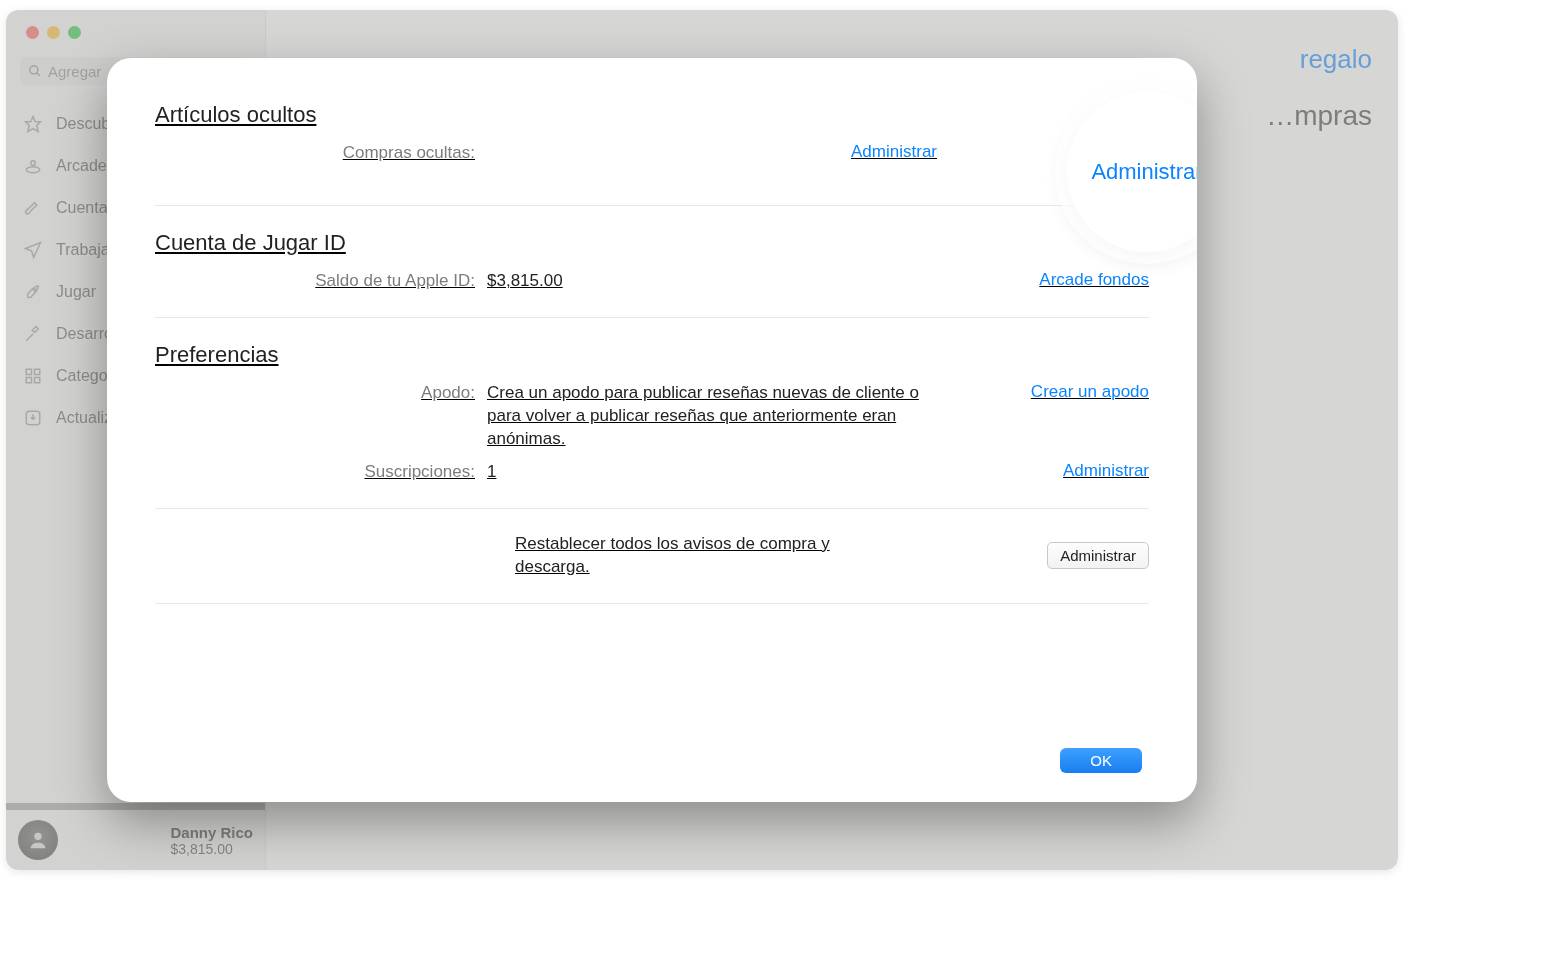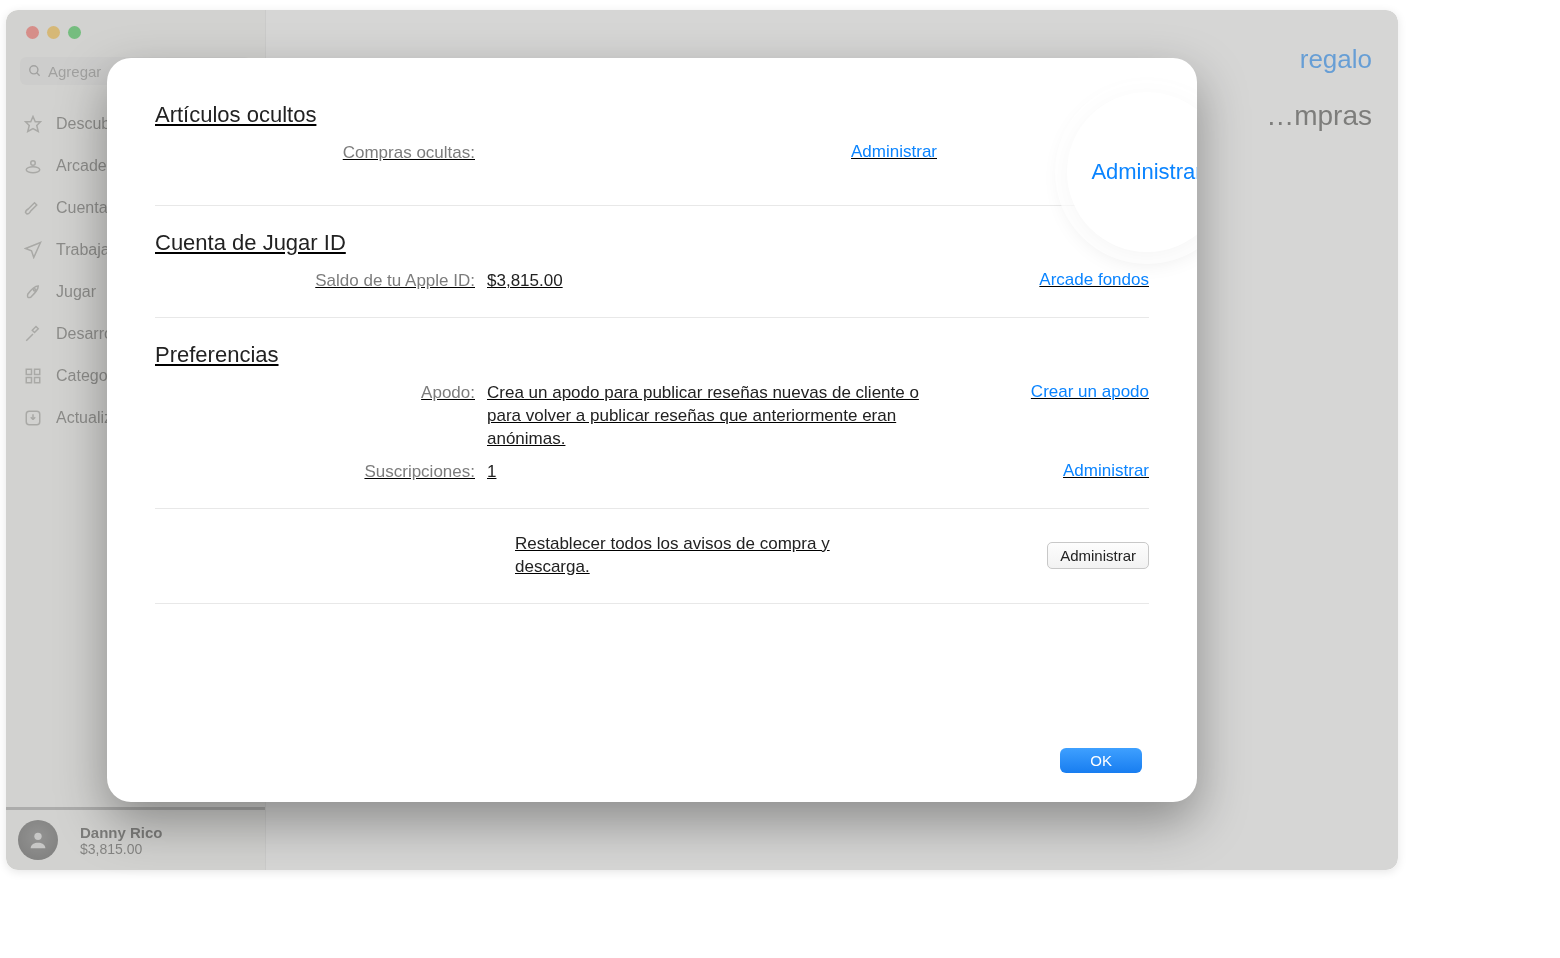--- a/index.html
+++ b/index.html
@@ -60,22 +60,23 @@
     border-radius: 6px;
   }
   .nav-item .nav-icon {
     width: 22px; display: flex; justify-content: center;
     margin-right: 12px; color: #9b9b97;
   }
 
   .user-footer {
     margin-top: auto;
     padding: 10px 12px;
-    display: flex; align-items: center; gap: 22px;
-    border-top: 3px solid #a3a3a3;
+    display: flex; align-items: center; gap: 28px;
+    border-top: 7px solid #a3a3a3;
+    justify-content: space-between;
   }
   .avatar {
     width: 40px; height: 40px; border-radius: 50%;
     background: radial-gradient(circle at 50% 42%, #6b6b6b, #3b3b3b);
     display:flex; align-items:center; justify-content:center;
     color:#ddd;
   }
   .user-text .uname { font-size: 15px; font-weight:600; color:#3a3a38; }
   .user-text .ubal { font-size: 14px; color:#4b4b49; }
 

